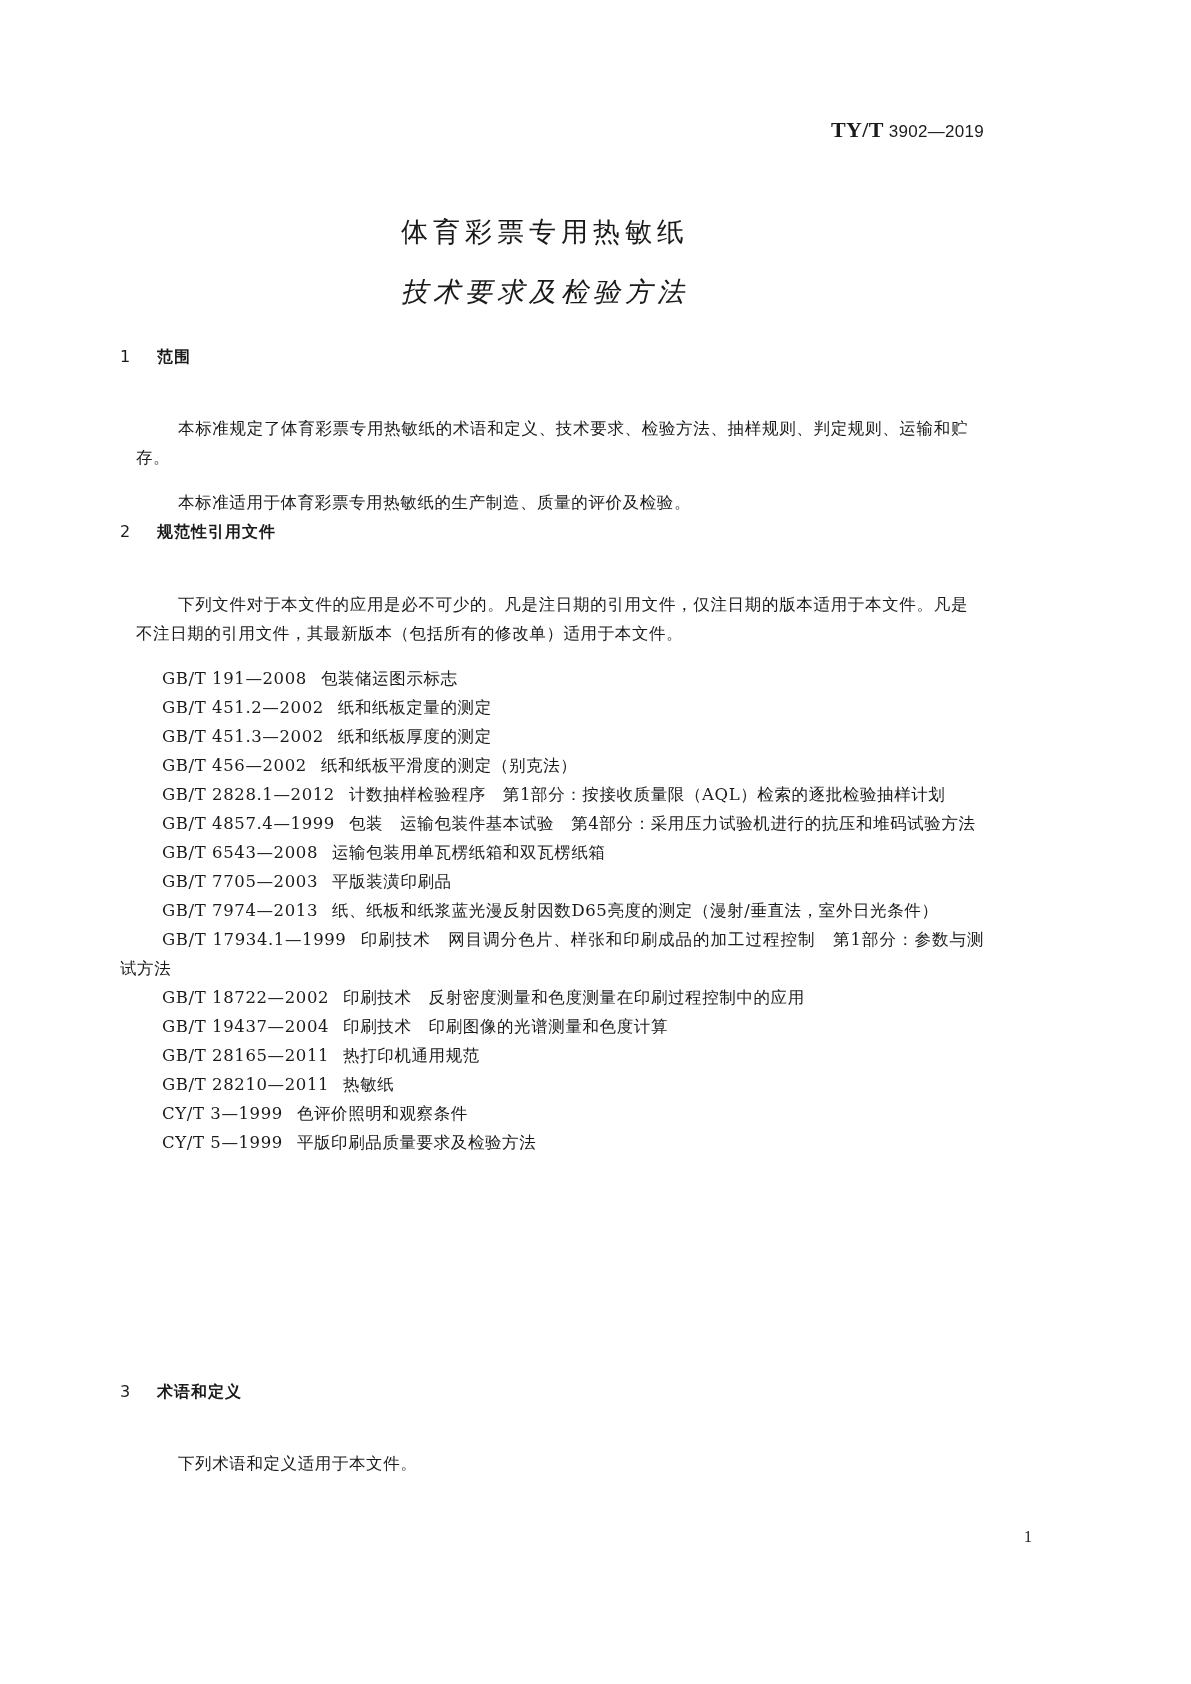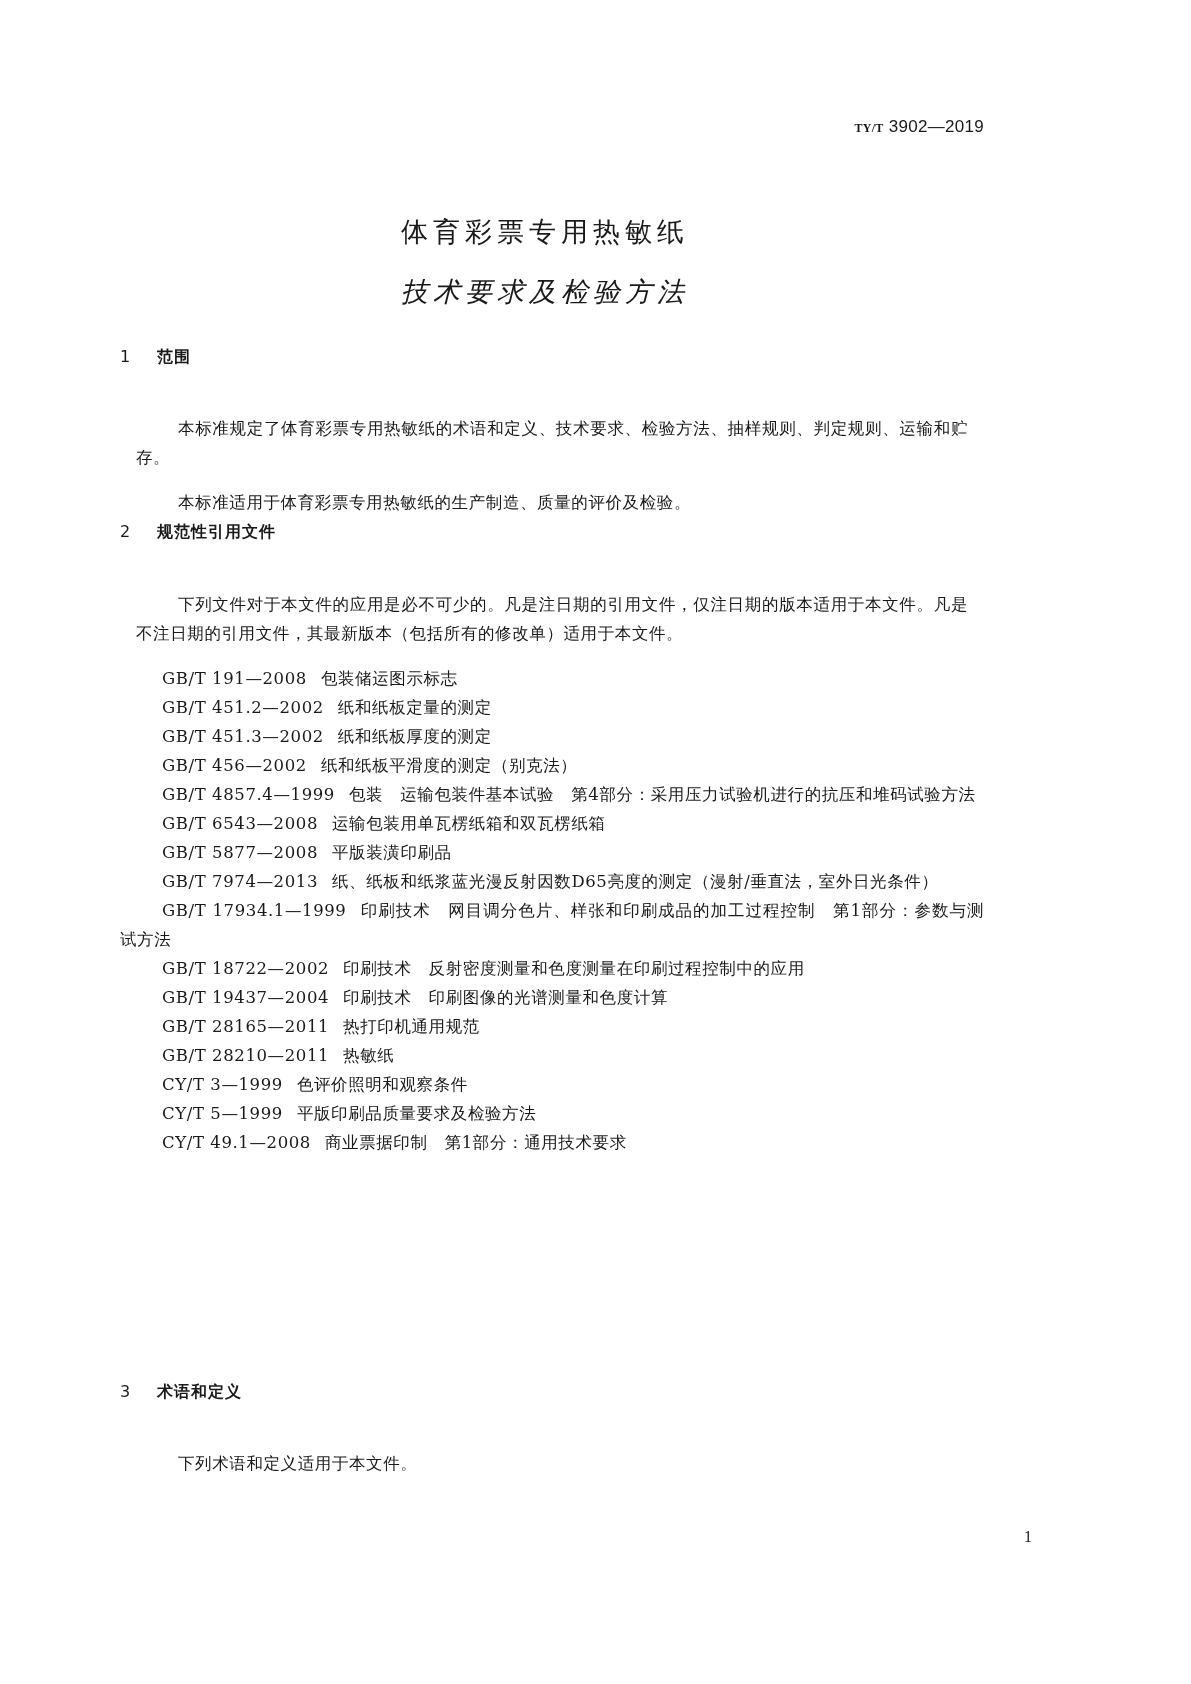--- a/index.html
+++ b/index.html
@@ -2,21 +2,21 @@
 <html><head>
   <meta charset="utf-8">
   <style>
     html, body { margin: 0; padding: 0; background: #ffffff; }
     body { width: 1191px; height: 1684px; position: relative; overflow: hidden; color: #1a1a1a; }
     .page { position: absolute; left: 0; top: 0; width: 1191px; height: 1684px; }
     .std-code {
       position: absolute; top: 117px; right: 207px;
       font-family: "Liberation Sans", sans-serif; font-size: 17px; letter-spacing: 0.3px;
     }
-    .std-code .prefix { font-family: "Liberation Serif", serif; font-weight: bold; font-size: 12px; }
+    .std-code .prefix { font-family: "Liberation Serif", serif; font-weight: bold; font-size: 22px; }
     .title {
       position: absolute; left: 0; width: 1090px; text-align: center;
       font-family: "DejaVu Sans", sans-serif; font-size: 27px; letter-spacing: 5px; line-height: 38px;
       top: 213px;
     }
     .heading {
       position: absolute; left: 120px;
       font-family: "DejaVu Sans", sans-serif; font-size: 16px; font-weight: bold; letter-spacing: 1px;
     }
     .heading .num { display: inline-block; width: 37px; font-weight: normal; }
@@ -59,32 +59,32 @@
   <div class="heading" style="top:522px;">
     <span class="num">2</span><span>规范性引用文件</span>
   </div>
   <div class="body-text" style="top:574px;">
     <p class="para">下列文件对于本文件的应用是必不可少的。凡是注日期的引用文件，仅注日期的版本适用于本文件。凡是不注日期的引用文件，其最新版本（包括所有的修改单）适用于本文件。</p>
     <div>
       <p class="ref"><span class="code">GB/T 191—2008</span><span>包装储运图示标志</span></p>
       <p class="ref"><span class="code">GB/T 451.2—2002</span><span>纸和纸板定量的测定</span></p>
       <p class="ref"><span class="code">GB/T 451.3—2002</span><span>纸和纸板厚度的测定</span></p>
       <p class="ref"><span class="code">GB/T 456—2002</span><span>纸和纸板平滑度的测定（别克法）</span></p>
+      <p class="ref"><span class="code">GB/T 2828.1—2012</span><span>计数抽样检验程序　第1部分：按接收质量限（AQL）检索的逐批检验抽样计划</span></p>
       <p class="ref"><span class="code">GB/T 4857.4—1999</span><span>包装　运输包装件基本试验　第4部分：采用压力试验机进行的抗压和堆码试验方法</span></p>
       <p class="ref"><span class="code">GB/T 6543—2008</span><span>运输包装用单瓦楞纸箱和双瓦楞纸箱</span></p>
-      <p class="ref"><span class="code">GB/T 5877—2008</span><span>平版装潢印刷品</span></p>
+      <p class="ref"><span class="code">GB/T 7705—2003</span><span>平版装潢印刷品</span></p>
       <p class="ref"><span class="code">GB/T 7974—2013</span><span>纸、纸板和纸浆蓝光漫反射因数D65亮度的测定（漫射/垂直法，室外日光条件）</span></p>
       <p class="ref"><span class="code">GB/T 17934.1—1999</span><span>印刷技术　网目调分色片、样张和印刷成品的加工过程控制　第1部分：参数与测试方法</span></p>
       <p class="ref"><span class="code">GB/T 18722—2002</span><span>印刷技术　反射密度测量和色度测量在印刷过程控制中的应用</span></p>
       <p class="ref"><span class="code">GB/T 19437—2004</span><span>印刷技术　印刷图像的光谱测量和色度计算</span></p>
       <p class="ref"><span class="code">GB/T 28165—2011</span><span>热打印机通用规范</span></p>
       <p class="ref"><span class="code">GB/T 28210—2011</span><span>热敏纸</span></p>
       <p class="ref"><span class="code">CY/T 3—1999</span><span>色评价照明和观察条件</span></p>
       <p class="ref"><span class="code">CY/T 5—1999</span><span>平版印刷品质量要求及检验方法</span></p>
-      <p class="ref"><span class="code">CY/T 49.1—2008</span><span>商业票据印制　第1部分：通用技术要求</span></p>
     </div>
   </div>
 
   <div class="heading" style="top:1382px;">
     <span class="num">3</span><span>术语和定义</span>
   </div>
   <div class="body-text" style="top:1433px;">
     <p class="para">下列术语和定义适用于本文件。</p>
   </div>
 

